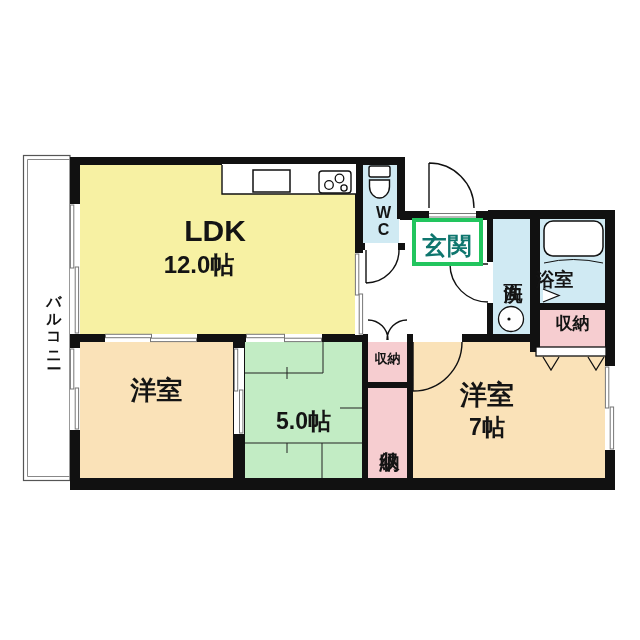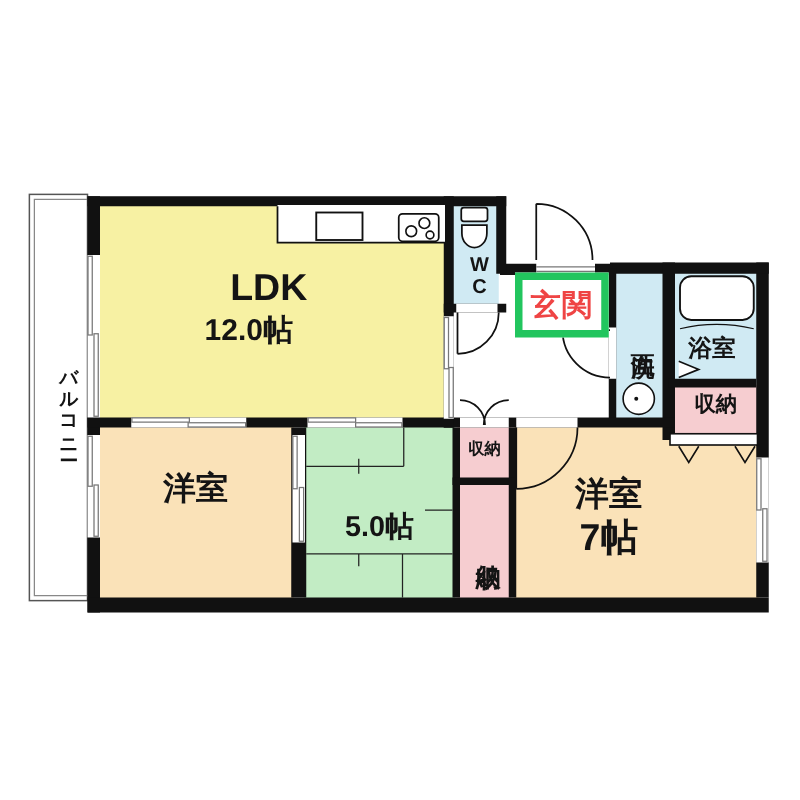--- a/index.html
+++ b/index.html
@@ -3,22 +3,22 @@
 <meta charset="utf-8">
 <style>
   html,body{margin:0;padding:0;background:#fff;}
   #app{position:relative;width:640px;height:640px;background:#fff;overflow:hidden;
        font-family:"Liberation Sans","DejaVu Sans",sans-serif;}
   #app svg{position:absolute;left:0;top:0;}
   .lbl{position:absolute;color:#141414;font-weight:600;text-align:center;
        line-height:1.05;white-space:nowrap;}
   .v{writing-mode:vertical-rl;text-orientation:upright;}
   .genkan-box{position:absolute;left:412px;top:218px;width:63px;height:40px;
-       background:#fff;border:6px solid #22c55e;display:flex;align-items:center;
-       justify-content:center;font-size:24px;font-weight:600;color:#ef4444;letter-spacing:1px;}
+       background:#fff;border:4px solid #22c55e;display:flex;align-items:flex-end;
+       justify-content:center;font-size:24px;font-weight:600;color:#0f766e;letter-spacing:1px;}
 </style>
 </head>
 <body>
 
 <div id="app">
 
 <svg width="640" height="640" viewBox="0 0 640 640">
 
   <rect x="23.5" y="155.5" width="46.5" height="325" fill="none" stroke="#555" stroke-width="1.2"></rect>
   <path d="M70,159.5 H27.5 V476.5 H70" fill="none" stroke="#888" stroke-width="1"></path>
@@ -133,28 +133,28 @@
 <div class="lbl" style="left:104px;top:252px;width:190px;font-size:24px;">12.0帖</div>
 
 <div class="lbl v" style="left:369px;top:197px;width:22px;height:48px;font-size:16px;">WC</div>
 
 <div class="genkan-box">
   <span>玄関</span>
 </div>
 
 <div class="lbl v" style="left:499px;top:233px;width:24px;height:70px;font-size:19px;">洗面</div>
 
-<div class="lbl" style="left:535px;top:270px;width:69px;font-size:19px;">浴室</div>
+<div class="lbl" style="left:520px;top:270px;width:69px;font-size:19px;">浴室</div>
 
 <div class="lbl" style="left:538px;top:315px;width:69px;font-size:17px;">収納</div>
 
 <div class="lbl" style="left:364px;top:352px;width:47px;font-size:13px;">収納</div>
 
 <div class="lbl v" style="left:376px;top:404px;width:24px;height:64px;font-size:20px;">収納</div>
 
 <div class="lbl" style="left:80px;top:377px;width:153px;font-size:26px;">洋室</div>
 
 <div class="lbl" style="left:247px;top:409px;width:113px;font-size:23px;">5.0帖</div>
 
 <div class="lbl" style="left:431px;top:381px;width:112px;font-size:27px;">洋室</div>
-<div class="lbl" style="left:431px;top:415px;width:112px;font-size:30px;">7帖</div>
+<div class="lbl" style="left:431px;top:415px;width:112px;font-size:23px;">7帖</div>
 
 </div>
 
 </body></html>

